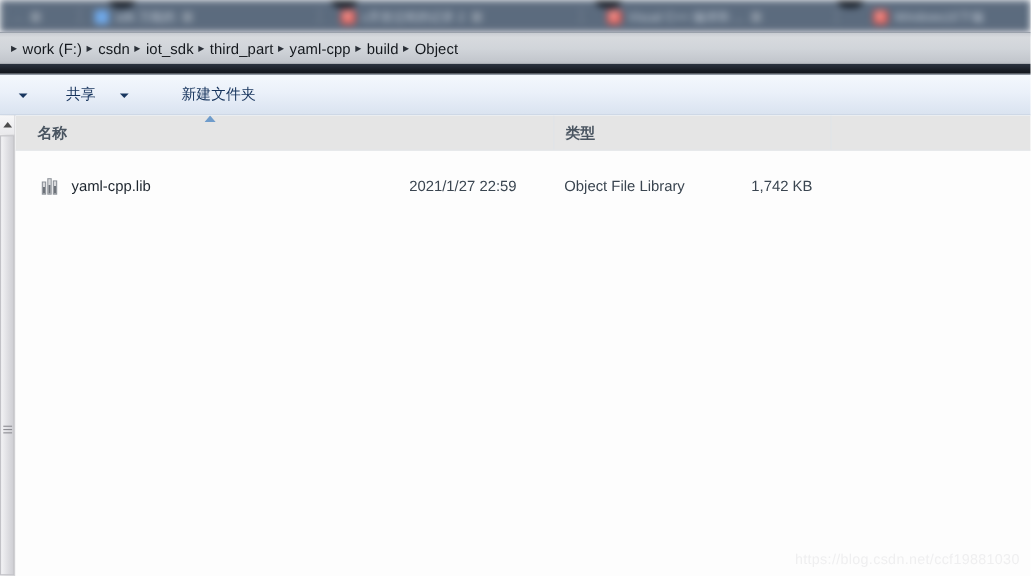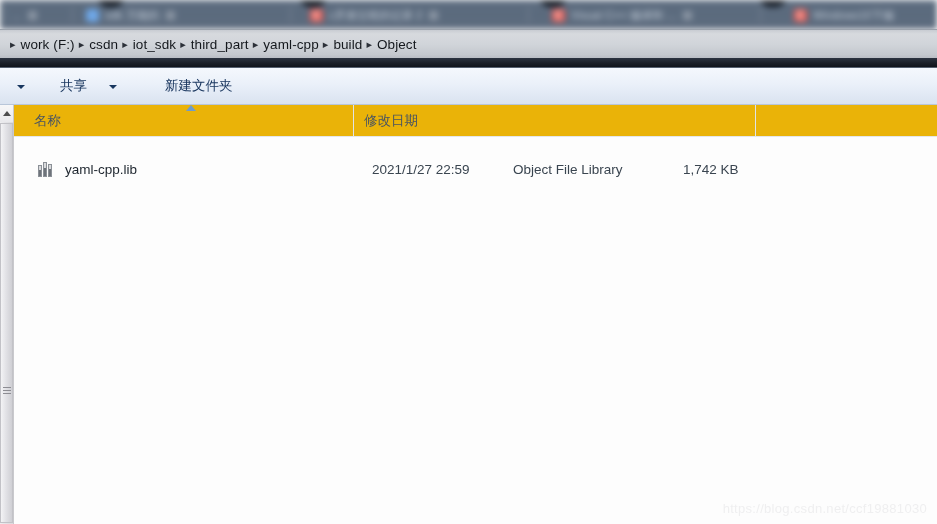--- a/index.html
+++ b/index.html
@@ -210,22 +210,23 @@
   .pane {
     position: absolute;
     left: 14px; top: 105px;
     width: 923px; height: 419px;
     background: #fdfdfd;
     overflow: hidden;
   }
   .col-headers {
     position: relative;
     height: 31px;
-    background: #eab308;
+    background: #e5e5e5;
     border-bottom: 1px solid #e4e7ea;
+    font-weight: bold;
   }
   .col-h {
     position: absolute;
     top: 0;
     height: 31px;
     display: flex;
     align-items: center;
     color: #4a5561;
     font-size: 13.5px;
     padding-left: 10px;
@@ -377,22 +378,22 @@
   </div>
 
   <div class="pane">
 
     <div class="col-headers">
       <div class="sort-arrow" style="left:172px"></div>
 
       <div class="col-h" style="left:10px; width:329px">
         <span>名称</span>
       </div>
-      <div class="col-h sep" style="left:339px; width:150px">
-        <span>修改日期</span>
+      <div class="col-h sep" style="left:489px; width:150px">
+        <span>类型</span>
       </div>
       <div class="col-h sep" style="left:741px; width:182px"></div>
     </div>
 
     <div class="rows">
       <div class="row" style="margin-top:16px">
         <div class="cell cell-name">
           <span class="lib-icon">
             <i></i>
               <i></i>

